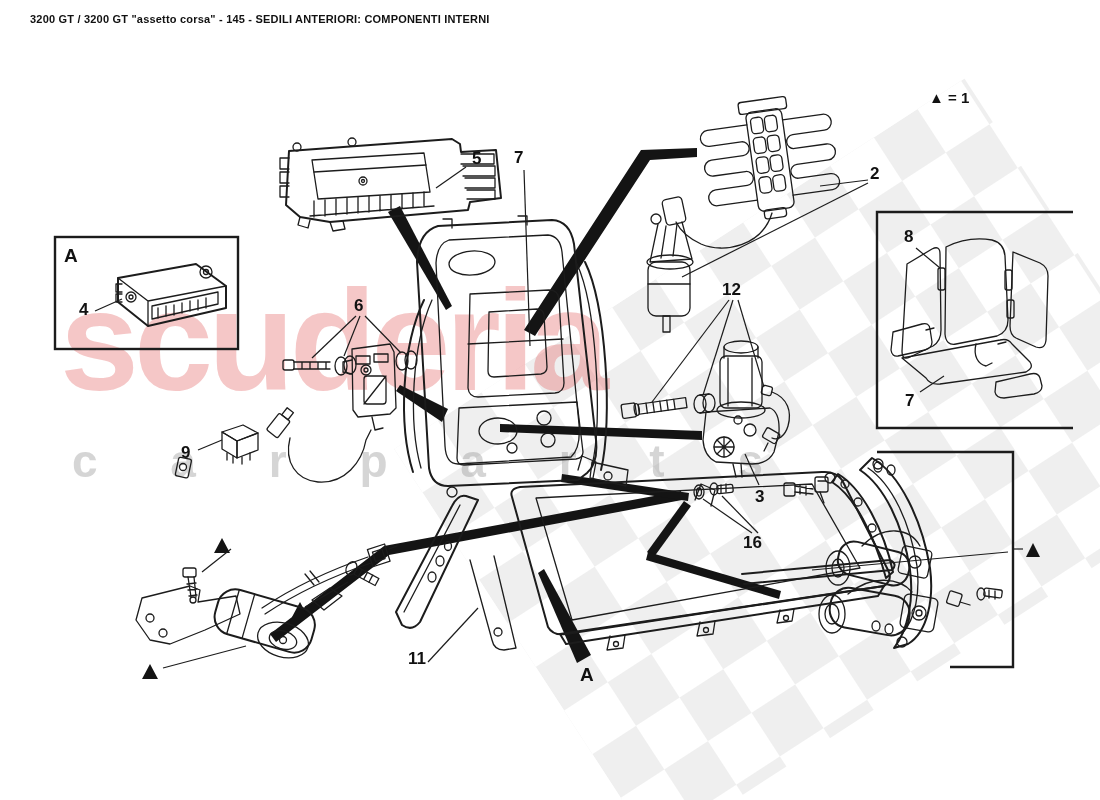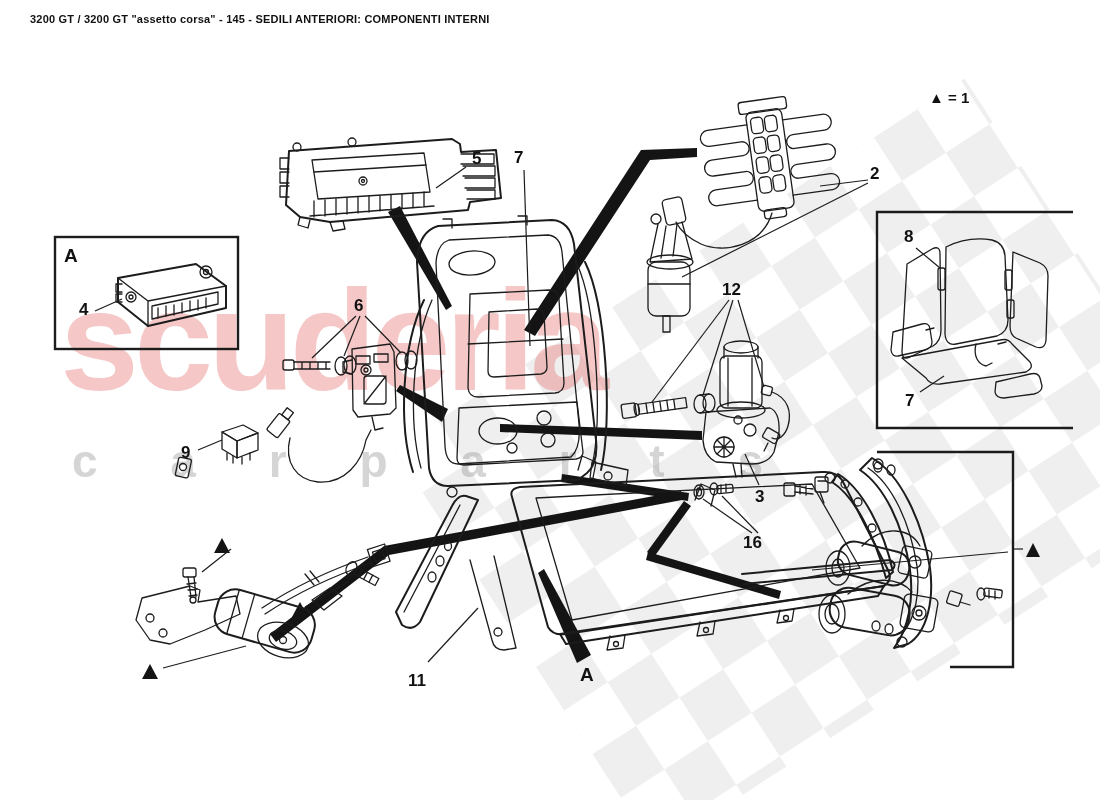--- a/index.html
+++ b/index.html
@@ -343,17 +343,17 @@
   <span class="callout" style="left:514px;top:149px">7</span>
   <span class="callout" style="left:870px;top:165px">2</span>
   <span class="callout" style="left:904px;top:228px">8</span>
   <span class="callout" style="left:905px;top:392px">7</span>
   <span class="callout" style="left:79px;top:301px">4</span>
   <span class="callout" style="left:354px;top:297px">6</span>
   <span class="callout" style="left:181px;top:444px">9</span>
   <span class="callout" style="left:722px;top:281px">12</span>
   <span class="callout" style="left:755px;top:488px">3</span>
   <span class="callout" style="left:743px;top:534px">16</span>
-  <span class="callout" style="left:408px;top:672px">11</span>
+  <span class="callout" style="left:408px;top:650px">11</span>
   <span class="callout big" style="left:580px;top:665px">A</span>
   <span class="callout big" style="left:64px;top:246px">A</span>
 
 </div>
 
 </body></html>

